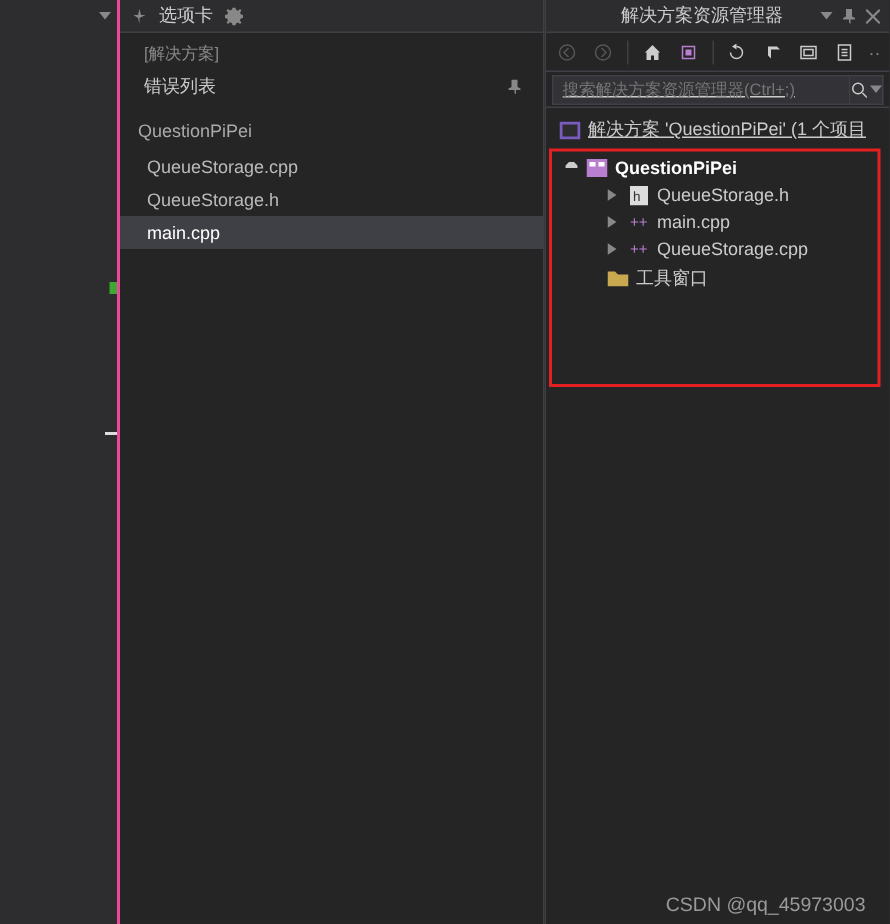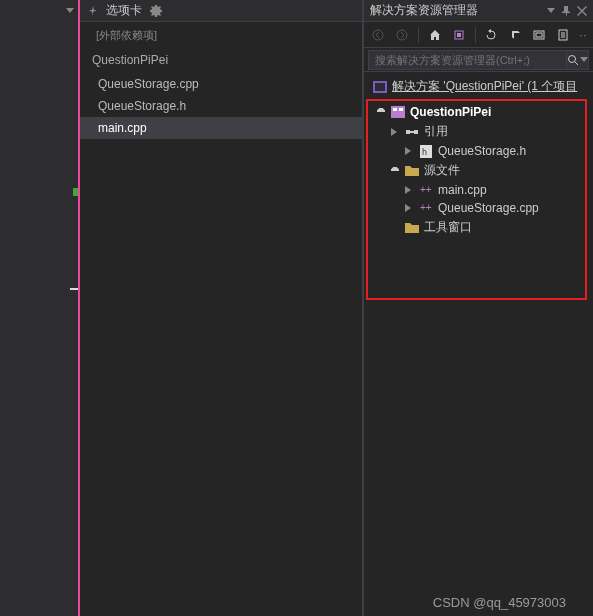--- a/index.html
+++ b/index.html
@@ -18,39 +18,39 @@
 
 .tool-window-header { color: #888; padding: 6px 10px 2px 16px; font-size: 11px; }
 .error-list-row { display: flex; justify-content: space-between; align-items: center; padding: 4px 14px 6px 16px; color: #ccc; }
 .file-list { padding: 4px 0 0 0; }
 .file-group-title { color: #aaa; padding: 4px 16px 6px 12px; }
 .file-item { padding: 4px 16px 4px 18px; color: #bbb; cursor: pointer; }
 .file-item.selected { background: #3f3f46; color: #fff; }
 
 .solution-panel { width: 230px; background: #252526; display: flex; flex-direction: column; border-left: 1px solid #3f3f46; }
 .sol-header { height: 22px; background: #2d2d30; display: flex; align-items: center; justify-content: space-between; padding: 0 6px; border-bottom: 1px solid #3f3f46; }
-.sol-header-title { color: #ccc; }
+.sol-header-title { color: #ccc; margin-left: 44px; }
 .sol-header-icons { display: flex; gap: 6px; align-items: center; }
 .toolbar { height: 26px; display: flex; align-items: center; padding: 0 6px; gap: 8px; border-bottom: 1px solid #3f3f46; }
 .toolbar .ico { width: 16px; height: 16px; display: flex; align-items: center; justify-content: center; }
-.search-row { height: 24px; display: flex; align-items: center; padding: 0 4px; border-bottom: 1px solid #3f3f46; }
+.search-row { height: 24px; display: flex; align-items: center; padding: 0 4px; border-bottom: 1px solid #3f3f46; text-decoration: underline; }
 .search-input { flex: 1; background: #333337; border: 1px solid #3f3f46; color: #aaa; font-size: 11px; padding: 2px 6px; height: 20px; }
 .search-btn { width: 22px; height: 20px; background: #333337; border: 1px solid #3f3f46; border-left: none; display: flex; align-items: center; justify-content: center; }
 
 .sol-tree { flex: 1; padding: 4px 0; position: relative; }
 .sol-root { display: flex; align-items: center; padding: 2px 4px 4px 8px; gap: 4px; color: #ccc; white-space: nowrap; overflow: hidden; text-decoration: underline; }
 .red-box { border: 2px solid #e62020; margin: 0 6px 0 2px; padding: 2px 0 60px 0; }
 .tree-row { display: flex; align-items: center; padding: 2px 0; gap: 4px; white-space: nowrap; cursor: pointer; }
 .tree-row .indent { display: inline-block; }
 .tree-arrow { width: 10px; display: inline-flex; justify-content: center; }
 .tree-arrow.blank { visibility: hidden; }
 .tree-icon { width: 16px; height: 14px; display: inline-flex; align-items: center; justify-content: center; }
 .bold { font-weight: bold; color: #fff; }
 
-.watermark { position: absolute; bottom: 6px; right: 27px; color: #9a9a9a; font-size: 13px; font-family: Arial, sans-serif; }
+.watermark { position: absolute; bottom: 6px; right: 16px; color: #9a9a9a; font-size: 13px; font-family: Arial, sans-serif; }
 
 
 .c-gray { fill: #888; }
 .c-light { fill: #ccc; }
 .c-folder { fill: #c9a94f; }
 .tb-sep { width:1px; height:16px; background:#3f3f46; }
 </style>
 </head>
 <body>
 
@@ -68,21 +68,27 @@
   <div class="doc-well">
     <div class="tabs-header">
       <svg width="10" height="10">
           <path class="c-gray" d="M5 0L6 4H9L5 6V10L4 6L1 4H4Z"></path>
         </svg>
       <span>选项卡</span>
       <svg width="12" height="12">
           <path class="c-gray" d="M6 2a4 4 0 1 1 0 8 4 4 0 0 1 0-8m0 2a2 2 0 1 0 0 4 2 2 0 0 0 0-4M5 0h2l.3 1.5 1.4.6L10 1l1 1-1 1.3.6 1.4L12 5v2l-1.5.3-.6 1.4L11 10l-1 1-1.3-1-1.4.6L7 12H5l-.3-1.5-1.4-.6L2 11 1 10l1-1.3L1.4 7.3 0 7V5l1.5-.3.6-1.4L1 2l1-1 1.3 1 1.4-.6Z"></path>
         </svg>
     </div>
-    <div class="tool-window-header">[外部依赖项]</div>
+    <div class="tool-window-header">[解决方案]</div>
+    <div class="error-list-row">
+      <span>错误列表</span>
+      <svg width="10" height="10">
+          <path class="c-gray" d="M3 0h4v5l2 1v1H6v3L5 9V7H1V6l2-1Z"></path>
+        </svg>
+    </div>
 
     <div class="file-list">
       <div class="file-group-title">QuestionPiPei</div>
       <div class="file-item">QueueStorage.cpp</div>
       <div class="file-item">QueueStorage.h</div>
       <div class="file-item selected">main.cpp</div>
     </div>
   </div>
 
   <div class="solution-panel">
@@ -185,69 +191,39 @@
           <span class="tree-icon">
               <svg width="14" height="12">
                 <rect x="0" y="0" width="14" height="12" fill="#b87fd0"></rect>
                 <rect x="2" y="2" width="4" height="3" fill="#fff"></rect>
                 <rect x="8" y="2" width="4" height="3" fill="#fff"></rect>
               </svg>
             </span>
           <span class="bold">QuestionPiPei</span>
         </div>
 
-        <div class="tree-row">
-          <span class="indent" style="width:18px"></span>
-          <span class="tree-arrow">
-              <svg width="8" height="8">
-                <path class="c-gray" d="M0 0L6 4 0 8Z"></path>
-              </svg>
-            </span>
-          <span class="tree-icon">
-              <svg width="12" height="10">
-                <rect x="0" y="3" width="4" height="4" fill="#ccc"></rect>
-                <rect x="8" y="3" width="4" height="4" fill="#ccc"></rect>
-                <rect x="3" y="4" width="6" height="2" fill="#ccc"></rect>
-              </svg>
-            </span>
-          <span>引用</span>
-        </div>
 
 
         <div class="tree-row">
           <span class="indent" style="width:32px"></span>
           <span class="tree-arrow">
               <svg width="8" height="8">
                 <path class="c-gray" d="M0 0L6 4 0 8Z"></path>
               </svg>
             </span>
           <span class="tree-icon">
               <svg width="12" height="13">
                 <rect x="0" y="0" width="12" height="13" fill="#ddd"></rect>
                 <text x="2" y="10" font-size="9" fill="#333">h</text>
               </svg>
             </span>
           <span>QueueStorage.h</span>
         </div>
 
         <div class="tree-row">
-          <span class="indent" style="width:18px"></span>
-          <span class="tree-arrow">
-              <svg width="8" height="8">
-                <path class="c-light" d="M0 0L8 0 0 8Z" transform="rotate(45 4 4)"></path>
-              </svg>
-            </span>
-          <span class="tree-icon">
-              <svg width="14" height="11">
-                <path class="c-folder" d="M0 1h5l2 2h7v8H0Z"></path>
-              </svg>
-            </span>
-          <span>源文件</span>
-        </div>
-        <div class="tree-row">
           <span class="indent" style="width:32px"></span>
           <span class="tree-arrow">
               <svg width="8" height="8">
                 <path class="c-gray" d="M0 0L6 4 0 8Z"></path>
               </svg>
             </span>
           <span class="tree-icon">
               <svg width="12" height="12">
                 <text x="0" y="9" font-size="10" fill="#b87fd0">++</text>
               </svg>

